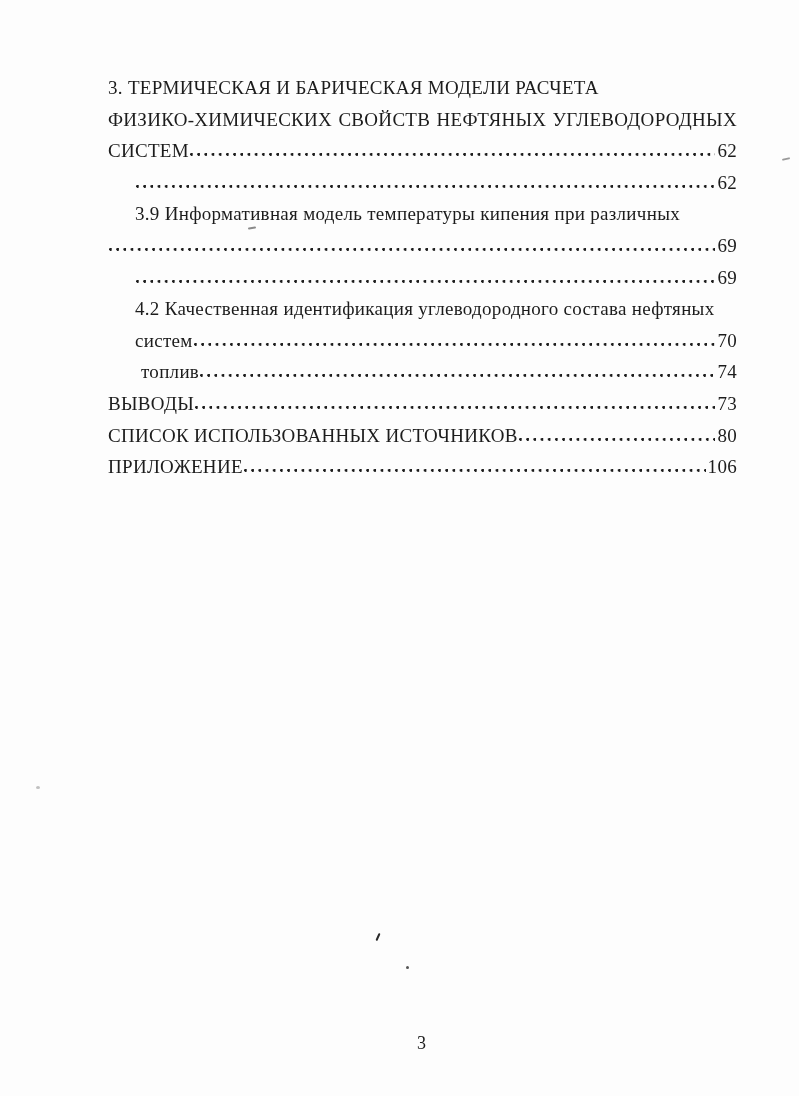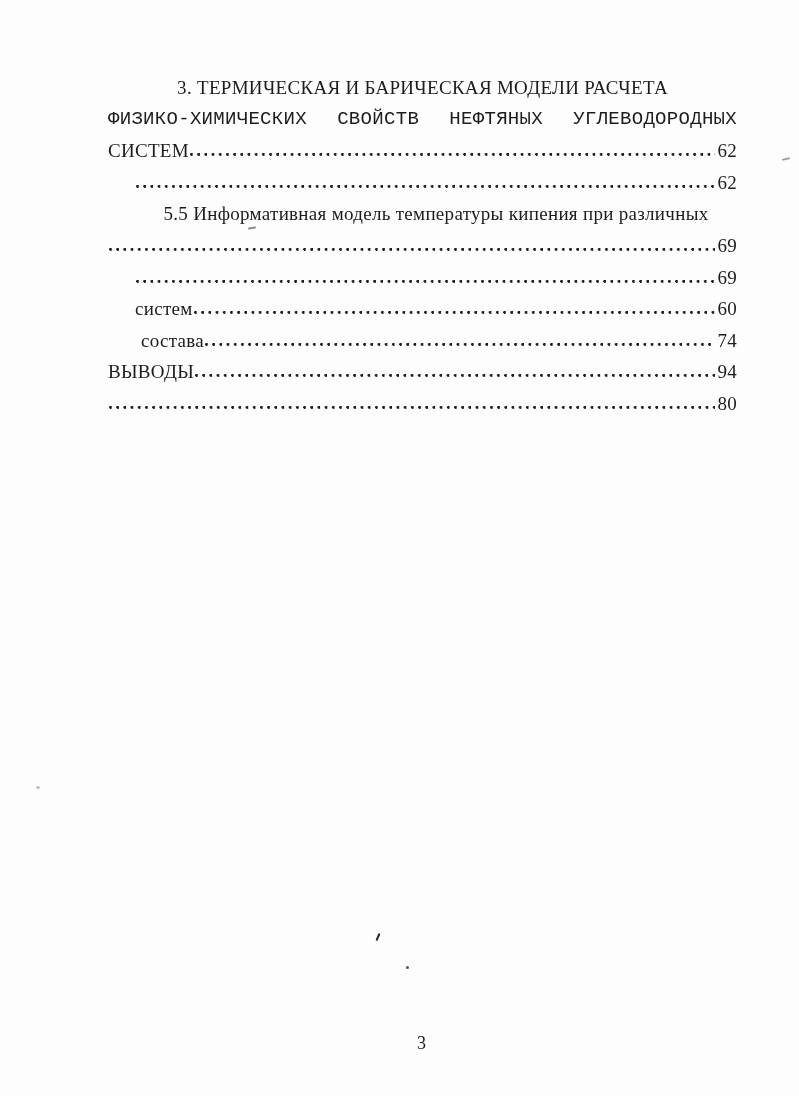--- a/index.html
+++ b/index.html
@@ -22,36 +22,34 @@
     top: 72px;
     width: 629px;
     font-size: 19px;
   }
   .line {
     display: flex;
     align-items: baseline;
     height: 31.6px;
     line-height: 31.6px;
     white-space: nowrap;
-    justify-content: center;
   }
   .line .txt {
     letter-spacing: 0.3px;
   }
   .line.ind1 { padding-left: 27px; }
   .line.ind2 { padding-left: 33px; }
   
   .line.justify { display: block; }
   .line.justify .txt {
     display: block;
     width: 100%;
     text-align: justify;
     text-align-last: justify;
     white-space: normal;
-    font-family: Liberation Mono, monospace;
   }
   
   .leader {
     flex: 1 1 auto;
     min-width: 8px;
     height: 5px;
     align-self: baseline;
     margin: 0 2px 0 1px;
     background-image: radial-gradient(circle at 1.5px 2.4px, #1c1c1c 1.25px, rgba(0,0,0,0) 1.6px);
     background-size: 7.2px 5px;
@@ -103,48 +101,57 @@
       <div class="line">
         <span class="txt">СИСТЕМ</span>
         <span class="leader"></span>
         <span class="pg">62</span>
       </div>
       <div class="line ind1">
         <span class="leader"></span>
         <span class="pg">62</span>
       </div>
       <div class="line ind1">
-        <span class="txt">5.5 Информативная модель температуры кипения при различных</span>
+        <span class="txt">3.9 Информативная модель температуры кипения при различных</span>
       </div>
       <div class="line">
         <span class="leader"></span>
         <span class="pg">69</span>
       </div>
       <div class="line ind1">
         <span class="leader"></span>
         <span class="pg">69</span>
       </div>
       <div class="line ind1">
+        <span class="txt">4.2 Качественная идентификация углеводородного состава нефтяных</span>
+      </div>
+      <div class="line ind1">
         <span class="txt">систем</span>
         <span class="leader"></span>
-        <span class="pg">60</span>
+        <span class="pg">70</span>
       </div>
       <div class="line ind2">
-        <span class="txt">состава</span>
+        <span class="txt">топлив</span>
         <span class="leader"></span>
         <span class="pg">74</span>
       </div>
       <div class="line">
         <span class="txt">ВЫВОДЫ</span>
         <span class="leader"></span>
-        <span class="pg">94</span>
+        <span class="pg">73</span>
       </div>
       <div class="line">
+        <span class="txt">СПИСОК ИСПОЛЬЗОВАННЫХ ИСТОЧНИКОВ</span>
         <span class="leader"></span>
         <span class="pg">80</span>
+      </div>
+      <div class="line">
+        <span class="txt">ПРИЛОЖЕНИЕ</span>
+        <span class="leader"></span>
+        <span class="pg">106</span>
       </div>
     </div>
 
   <span class="artifact a-tilde"></span>
   <span class="artifact a-dash-right"></span>
   <span class="artifact a-speck-left"></span>
   <span class="artifact a-tick"></span>
   <span class="artifact a-dot"></span>
 
   <div class="folio">3</div>

